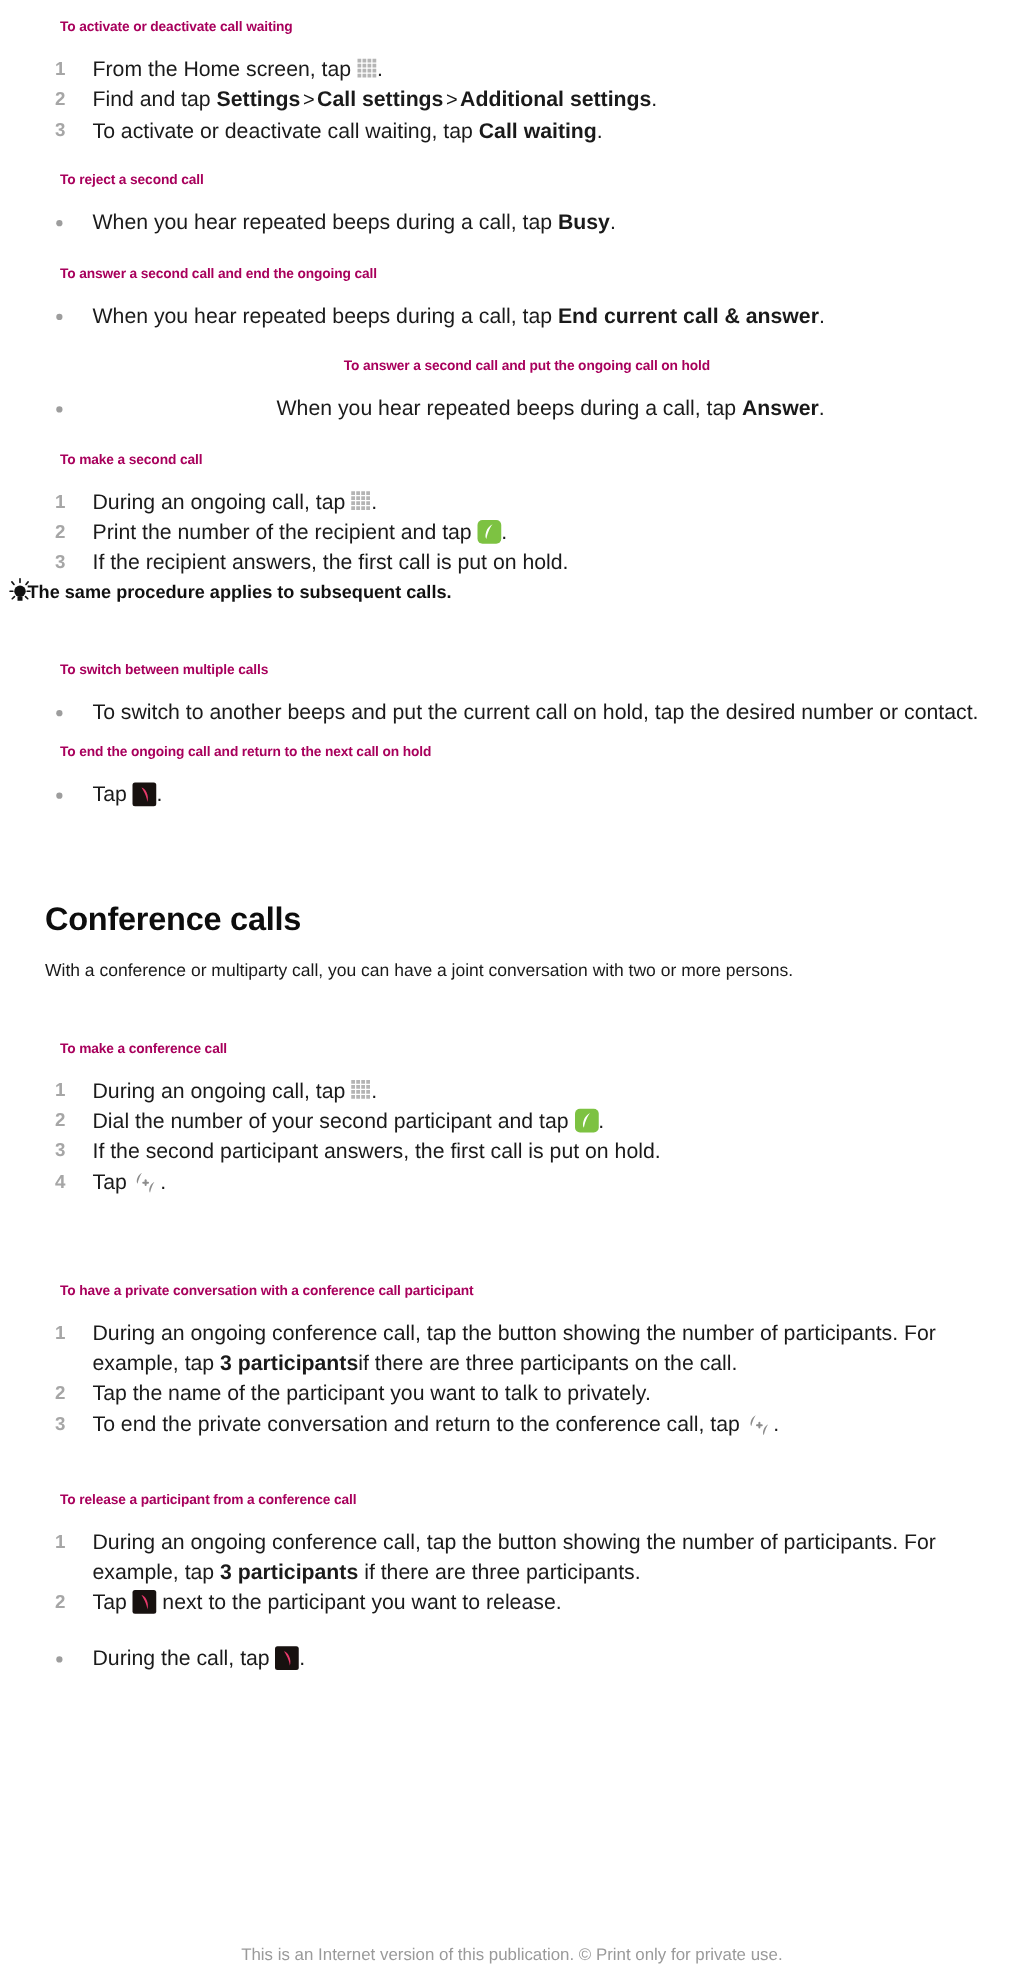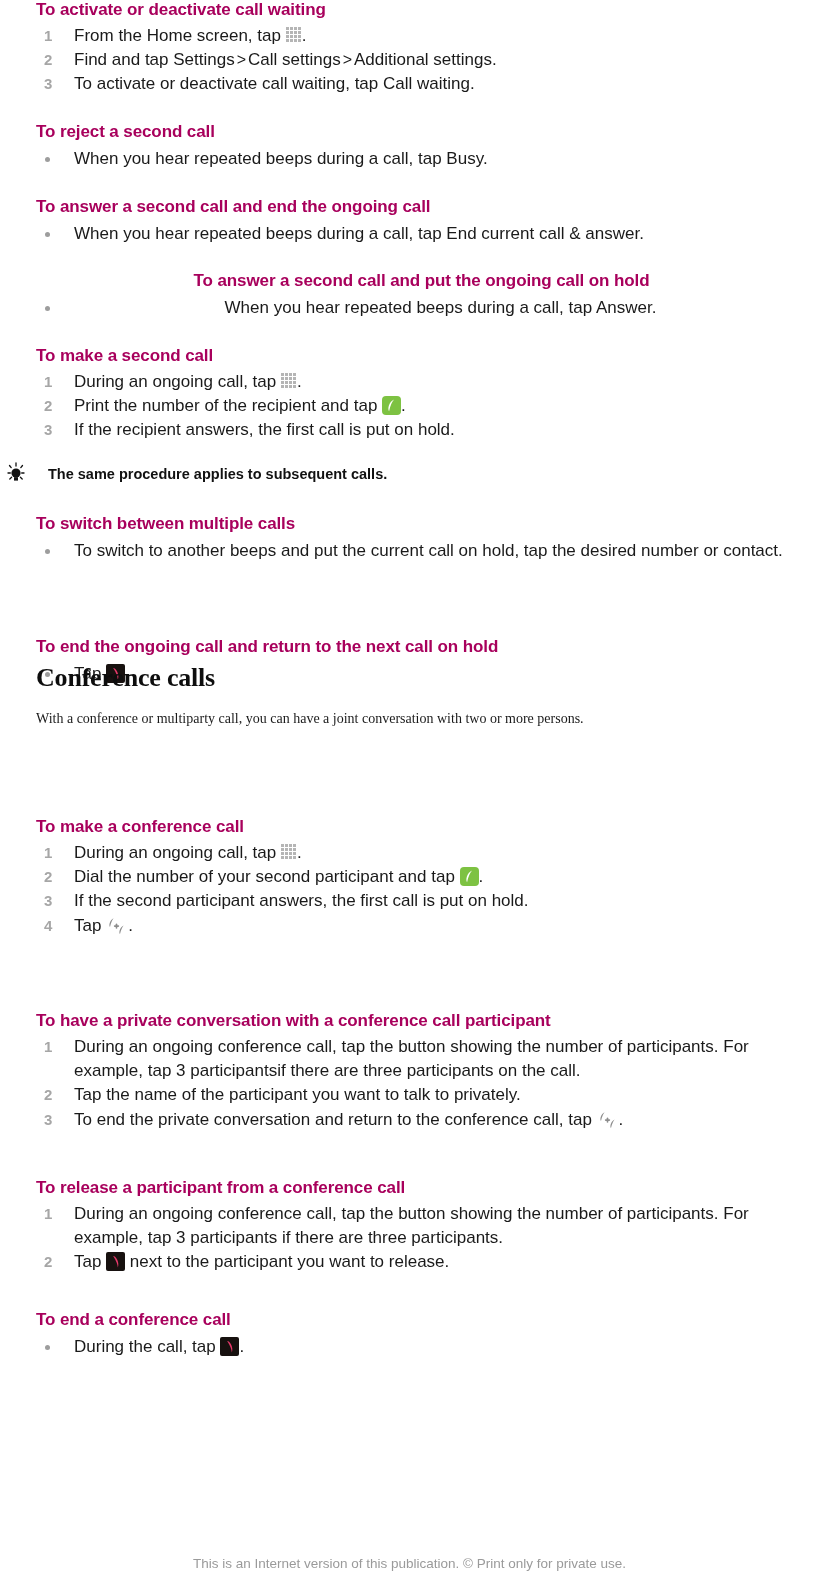--- a/index.html
+++ b/index.html
@@ -27,24 +27,24 @@
   h2.section-title {
     font-size: 26px;
     font-weight: bold;
     color: #0d0d0d;
     margin: 0;
     padding: 0;
     letter-spacing: -0.2px;
     line-height: 30px;
   }
   h3.proc-title {
-    font-size: 17px;
+    font-size: 11px;
     font-weight: bold;
     color: #a8005c;
-    margin: 0;
+    margin: 12px;
     padding: 0;
     line-height: 20px;
     letter-spacing: -0.1px;
   }
   p.body-text {
     font-size: 14px;
     line-height: 24px;
     margin: 0;
     color: #1a1a1a;
   }
@@ -89,27 +89,27 @@
   }
   .bullets li .dot {
     position: absolute;
     left: 9px;
     top: 10px;
     width: 5px;
     height: 5px;
     border-radius: 50%;
     background: #9d9d9d;
   }
-  b, strong { font-weight: normal; }
+  b, strong { font-weight: bold; }
   .gt { font-size: 16px; padding: 0 2px; }
 
   
   .tip {
     position: relative;
-    padding-left: 48px;
+    padding-left: 22px;
     font-size: 14.5px;
     font-weight: bold;
     line-height: 20px;
     color: #111;
   }
   .tip .bulb {
     position: absolute;
     left: 4px;
     top: -2px;
     width: 24px;
@@ -272,35 +272,35 @@
   <div class="blk full" style="top:514px;">
     <h3 class="proc-title">To switch between multiple calls</h3>
     <ul class="bullets" style="margin-top:5px;">
       <li>
         <span class="dot"></span>
         <span>To switch to another beeps and put the current call on hold, tap the desired number or contact.</span>
       </li>
     </ul>
   </div>
 
-  <div class="blk full" style="top:637px;">
+  <div class="blk full" style="top:580px;">
     <h3 class="proc-title">To end the ongoing call and return to the next call on hold</h3>
     <ul class="bullets" style="margin-top:5px;">
       <li>
         <span class="dot"></span>
         <span>Tap </span><span class="ico ico-end"><svg width="19" height="19" viewBox="0 0 19 19">
               <g transform="rotate(135 9.5 9.5)">
                 <path d="M12.1 3.6c-2.1 0.9 -4.1 3.2 -5 5.9 -0.8 2.4 -0.7 4.3 0.2 5.5 0.5 -2.5 1.3 -5.1 2.3 -7.3 0.8 -1.6 1.6 -3.1 2.5 -4.1z" fill="#e8396b"></path>
               </g>
             </svg></span><span>.</span>
       </li>
     </ul>
   </div>
 
-  <div class="blk full" style="top:663px;font-family:Liberation Serif, serif;">
+  <div class="blk full" style="top:720px;">
     <h2 class="section-title">Conference calls</h2>
     <p class="body-text" style="margin-top:14px;">With a conference or multiparty call, you can have a joint conversation with two or more persons.</p>
   </div>
 
   <div class="blk full" style="top:817px;">
     <h3 class="proc-title">To make a conference call</h3>
     <ol class="steps" style="margin-top:4px;">
       <li>
         <span class="num">1</span>
         <span>During an ongoing call, tap </span><span class="ico ico-grid"><i style="left:0;top:0"></i><i style="left:4px;top:0"></i><i style="left:8px;top:0"></i><i style="left:12px;top:0"></i><i style="left:0;top:4px"></i><i style="left:4px;top:4px"></i><i style="left:8px;top:4px"></i><i style="left:12px;top:4px"></i><i style="left:0;top:8px"></i><i style="left:4px;top:8px"></i><i style="left:8px;top:8px"></i><i style="left:12px;top:8px"></i><i style="left:0;top:12px"></i><i style="left:4px;top:12px"></i><i style="left:8px;top:12px"></i><i style="left:12px;top:12px"></i></span><span>.</span>
@@ -367,21 +367,20 @@
         <span>Tap </span><span class="ico ico-end"><svg width="19" height="19" viewBox="0 0 19 19">
               <g transform="rotate(135 9.5 9.5)">
                 <path d="M12.1 3.6c-2.1 0.9 -4.1 3.2 -5 5.9 -0.8 2.4 -0.7 4.3 0.2 5.5 0.5 -2.5 1.3 -5.1 2.3 -7.3 0.8 -1.6 1.6 -3.1 2.5 -4.1z" fill="#e8396b"></path>
               </g>
             </svg></span><span> next to the participant you want to release.</span>
       </li>
     </ol>
   </div>
 
   <div class="blk full" style="top:1310px;">
-    <h3 class="proc-title">To end a conference call</h3>
     <ul class="bullets" style="margin-top:5px;">
       <li>
         <span class="dot"></span>
         <span>During the call, tap </span><span class="ico ico-end"><svg width="19" height="19" viewBox="0 0 19 19">
               <g transform="rotate(135 9.5 9.5)">
                 <path d="M12.1 3.6c-2.1 0.9 -4.1 3.2 -5 5.9 -0.8 2.4 -0.7 4.3 0.2 5.5 0.5 -2.5 1.3 -5.1 2.3 -7.3 0.8 -1.6 1.6 -3.1 2.5 -4.1z" fill="#e8396b"></path>
               </g>
             </svg></span><span>.</span>
       </li>
     </ul>

